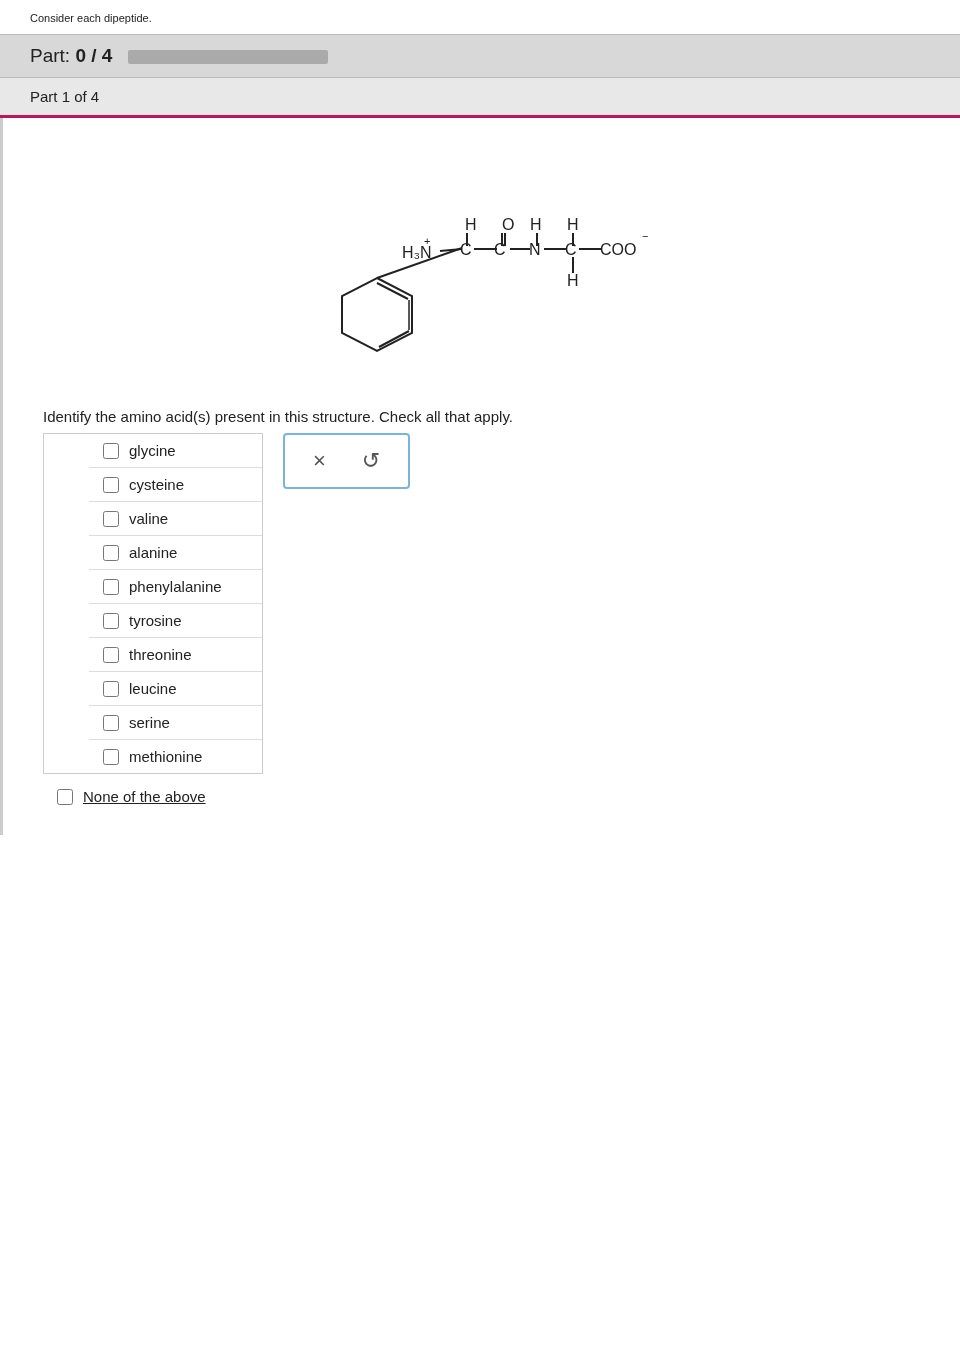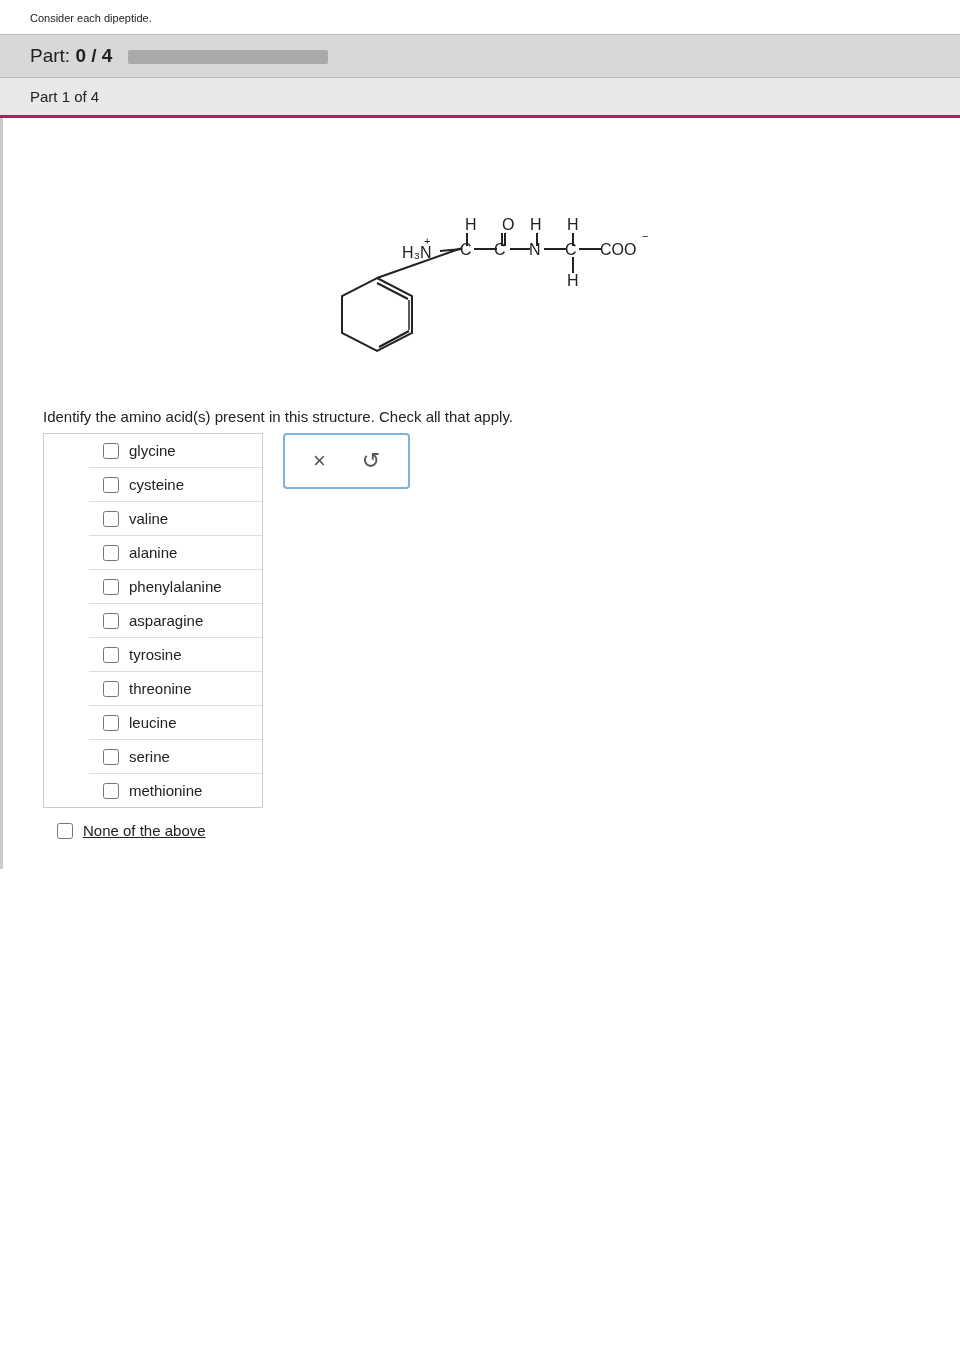--- a/index.html
+++ b/index.html
@@ -230,24 +230,20 @@
             <input type="checkbox" style="">
             <span>valine</span>
           </label>
           <label class="checkbox-item">
             <input type="checkbox" style="">
             <span>alanine</span>
           </label>
           <label class="checkbox-item">
             <input type="checkbox" style="">
             <span>phenylalanine</span>
-          </label>
-          <label class="checkbox-item">
-            <input type="checkbox" style="">
-            <span>asparagine</span>
           </label>
           <label class="checkbox-item">
             <input type="checkbox" style="">
             <span>tyrosine</span>
           </label>
           <label class="checkbox-item">
             <input type="checkbox" style="">
             <span>threonine</span>
           </label>
           <label class="checkbox-item">

